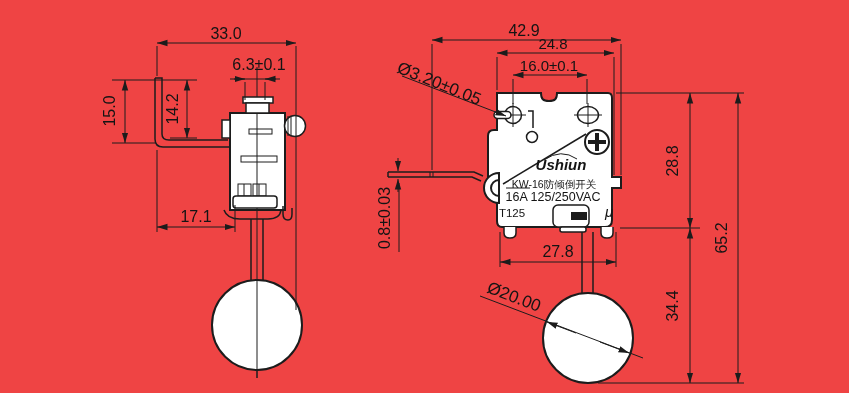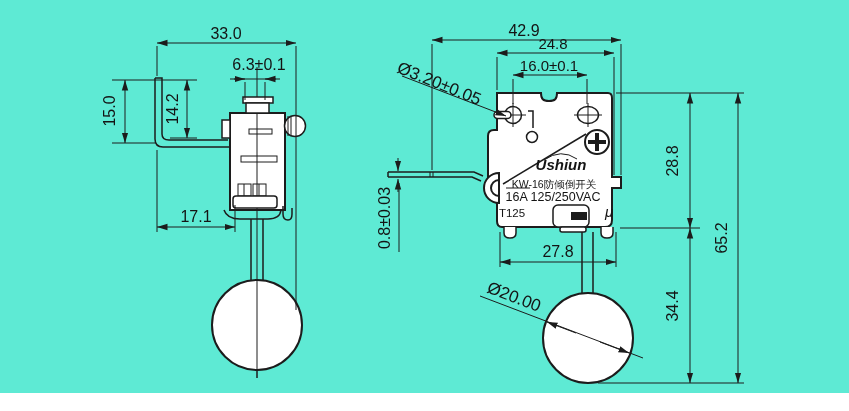--- a/index.html
+++ b/index.html
@@ -1,16 +1,16 @@
 <!DOCTYPE html>
 <html><head>
 <meta charset="utf-8">
 <style>
   html,body{margin:0;padding:0;background:#ffffff;}
-  .canvas{width:849px;height:393px;background:#5eead4;overflow:hidden;}
+  .canvas{width:849px;height:393px;background:#ef4444;overflow:hidden;}
   svg{display:block;}
   
   .ln  {stroke:#1c1c1c; fill:none; stroke-width:1;}
   .ln15{stroke:#1c1c1c; fill:none; stroke-width:1.5;}
   .ln2 {stroke:#1c1c1c; fill:none; stroke-width:2;}
   .wf  {fill:#ffffff;}
   .blk {fill:#1c1c1c; stroke:none;}
   .dim {font-family:"Liberation Sans", sans-serif; font-size:16px; fill:#141414;}
   .dimS{font-family:"Liberation Sans", sans-serif; font-size:15px; fill:#141414;}
   .mark{font-family:"Liberation Sans", sans-serif; fill:#141414;}

